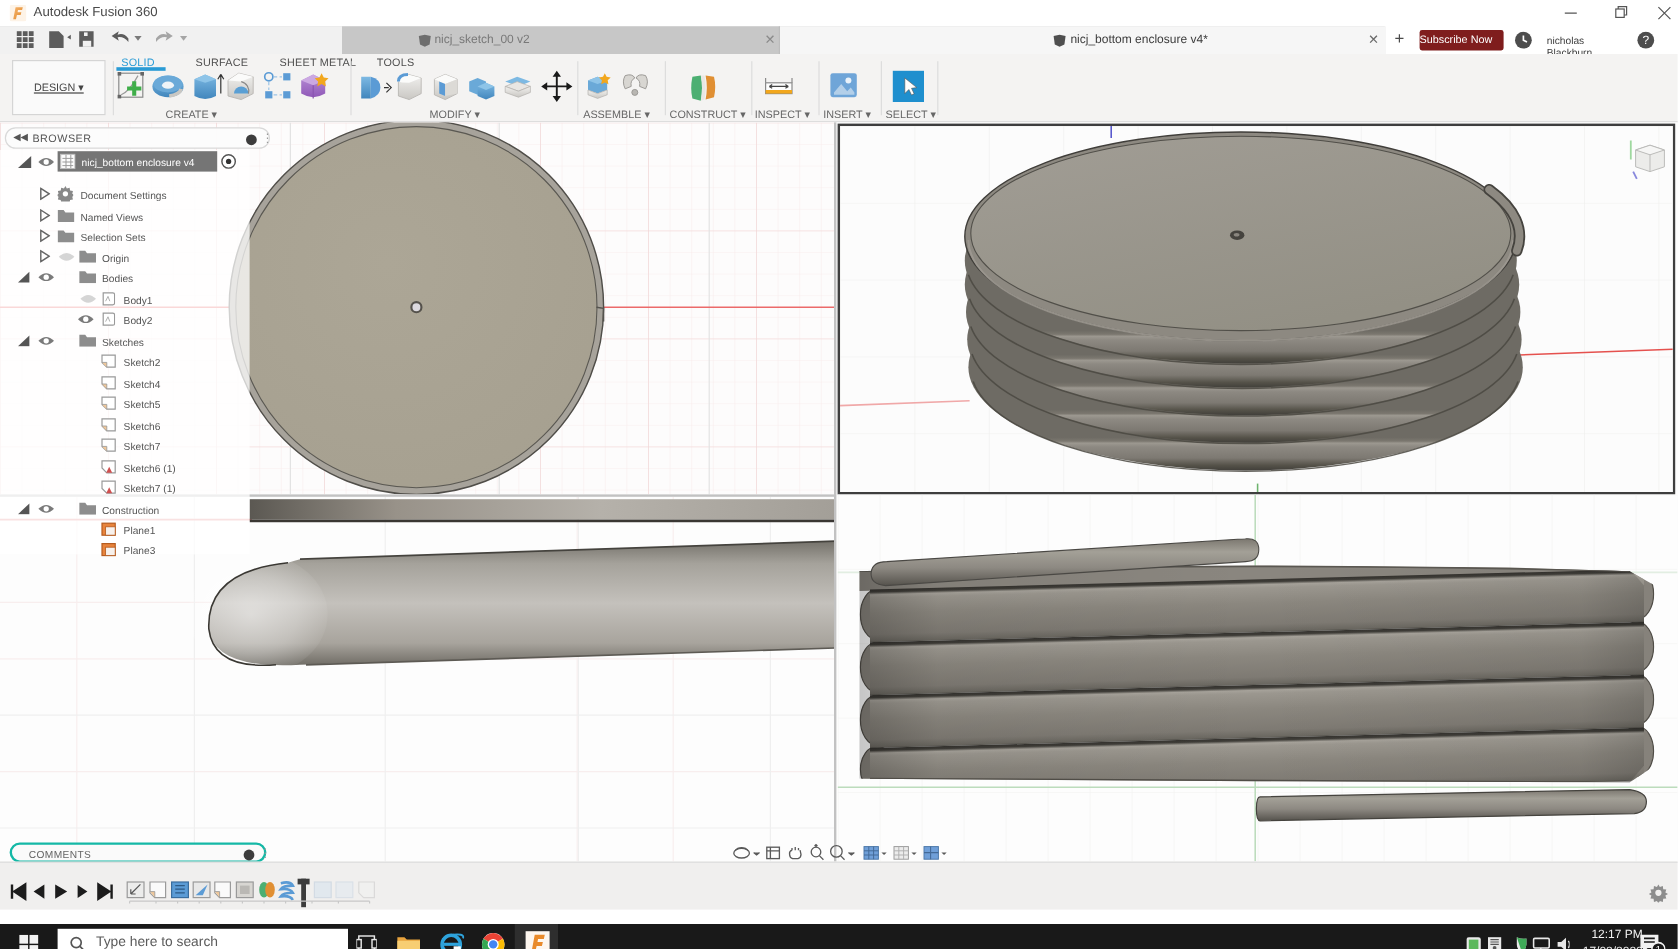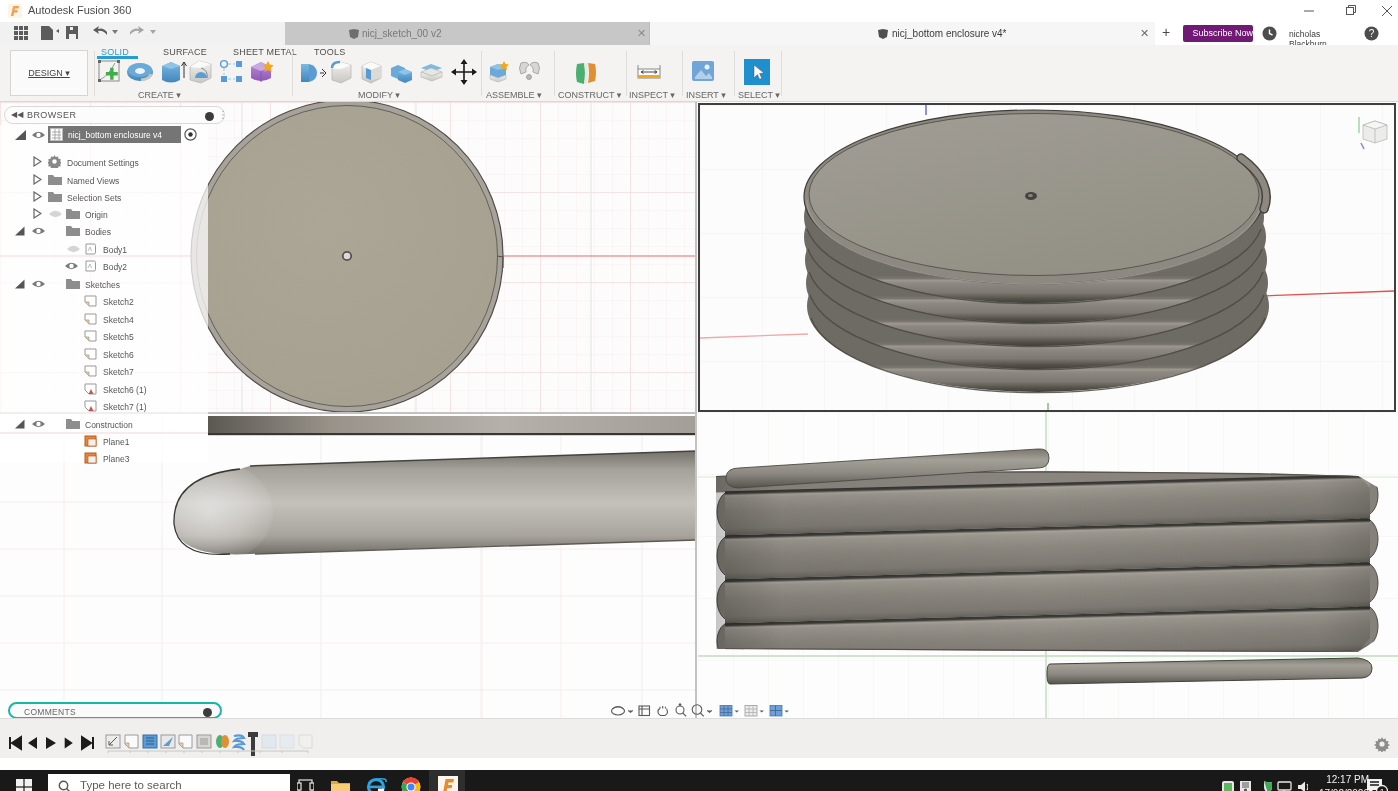--- a/index.html
+++ b/index.html
@@ -79,21 +79,21 @@
   <div class="abs" style="left:637px;top:5px;font-size:11px;color:#8a8a8a;">✕</div>
 
   <div class="abs" style="left:650px;top:0;width:505px;height:23px;background:#f6f6f6;"></div>
   <svg class="abs" style="left:877px;top:6px" width="12" height="12" viewBox="0 0 12 12">
       <path d="M1 2 L6 1 L11 2 L10 9 L6 11 L2 9 Z" fill="#4f4f4f"></path>
     </svg>
   <div class="abs" style="left:892px;top:6px;font-size:10px;color:#3c3c3c;">nicj_bottom enclosure v4*</div>
   <div class="abs" style="left:1140px;top:5px;font-size:11px;color:#6a6a6a;">✕</div>
 
   <div class="abs" style="left:1162px;top:2px;font-size:14px;color:#4a4a4a;">+</div>
-  <div class="abs" style="left:1183px;top:3px;width:70px;height:17px;background:#701a75;border-radius:2px;color:#fff;font-size:9px;text-align:right;line-height:17px;">Subscribe Now</div>
+  <div class="abs" style="left:1183px;top:3px;width:70px;height:17px;background:#7f1d1d;border-radius:2px;color:#fff;font-size:9px;text-align:left;line-height:17px;">Subscribe Now</div>
   <svg class="abs" style="left:1262px;top:4px" width="15" height="15" viewBox="0 0 15 15">
       <circle cx="7.5" cy="7.5" r="7" fill="#4d4d4d"></circle>
       <path d="M7.5 3.5 v4 l3 1.5" stroke="#fff" stroke-width="1.4" fill="none"></path>
     </svg>
   <div class="abs" style="left:1289px;top:7px;font-size:8.5px;color:#3c3c3c;">nicholas Blackburn</div>
   <svg class="abs" style="left:1364px;top:4px" width="15" height="15" viewBox="0 0 15 15">
       <circle cx="7.5" cy="7.5" r="7" fill="#4d4d4d"></circle>
       <text x="7.5" y="11" font-size="10" fill="#fff" text-anchor="middle" font-family="Liberation Sans">?</text>
     </svg>
 </div>

